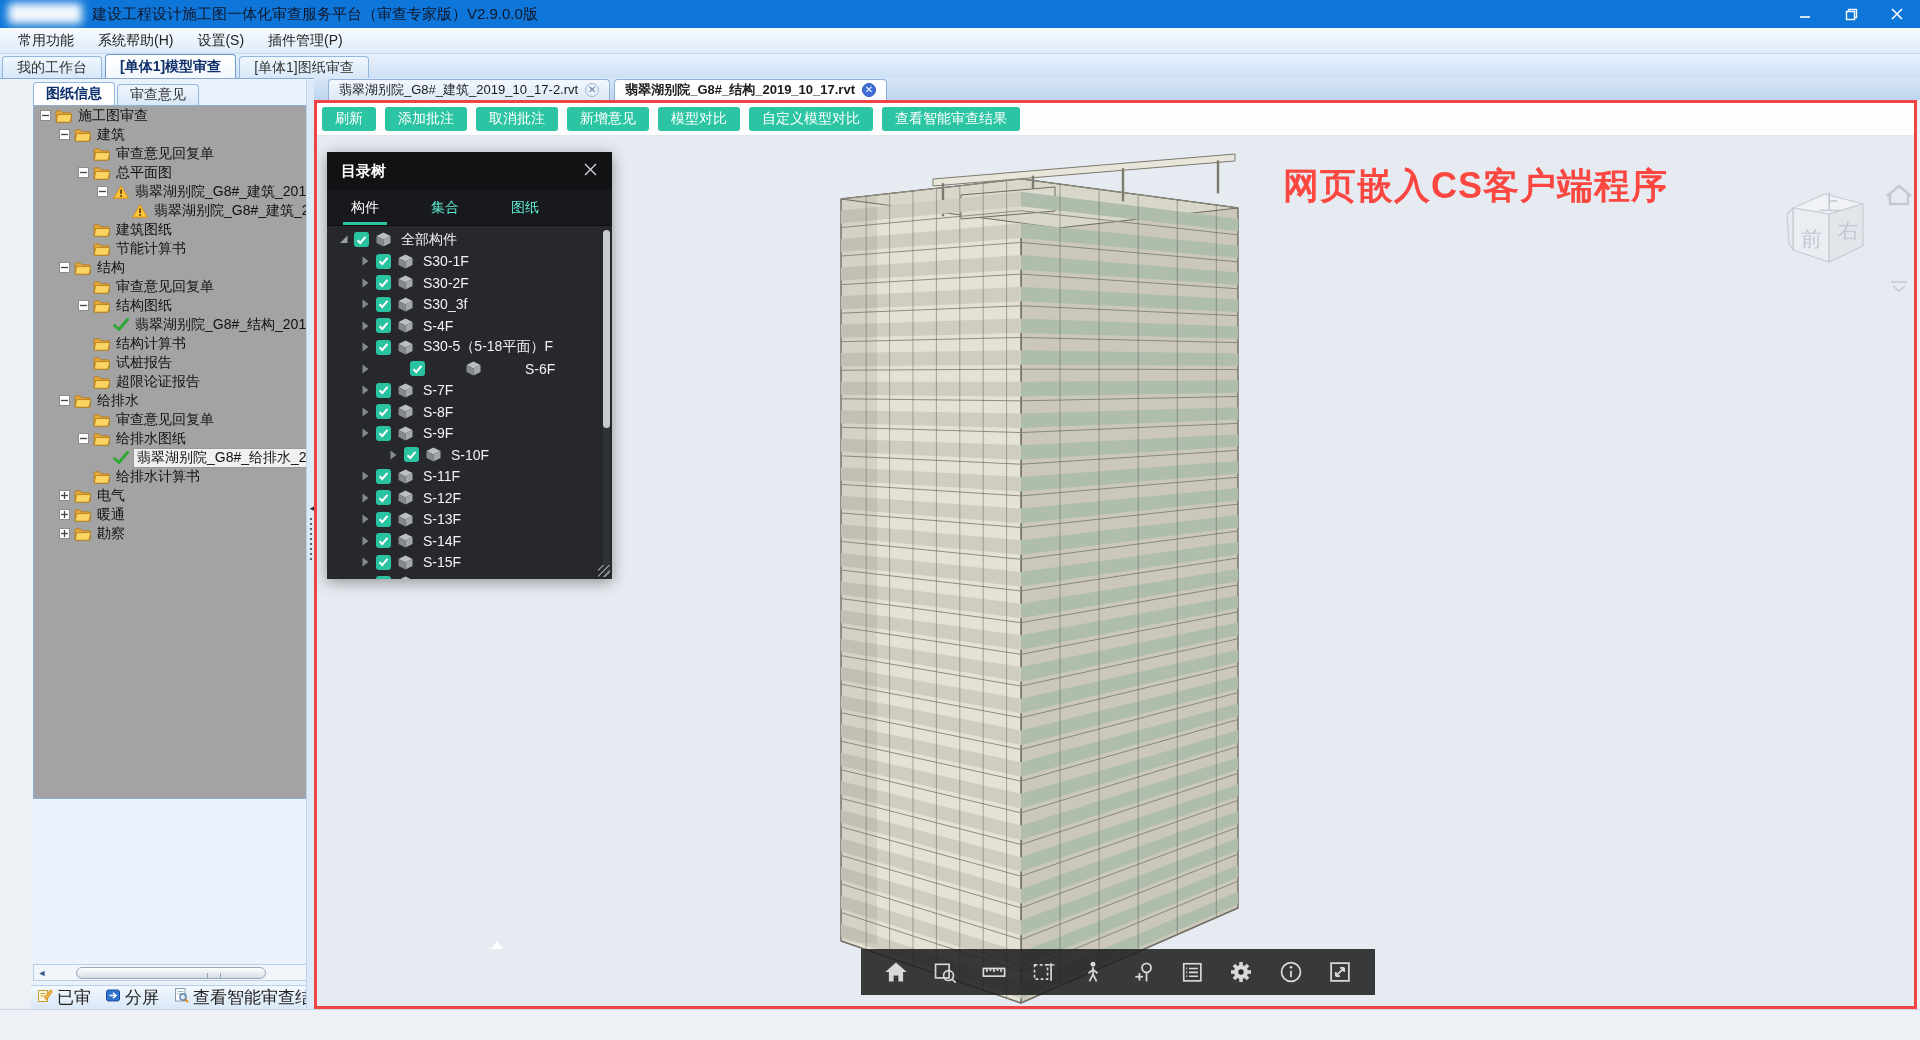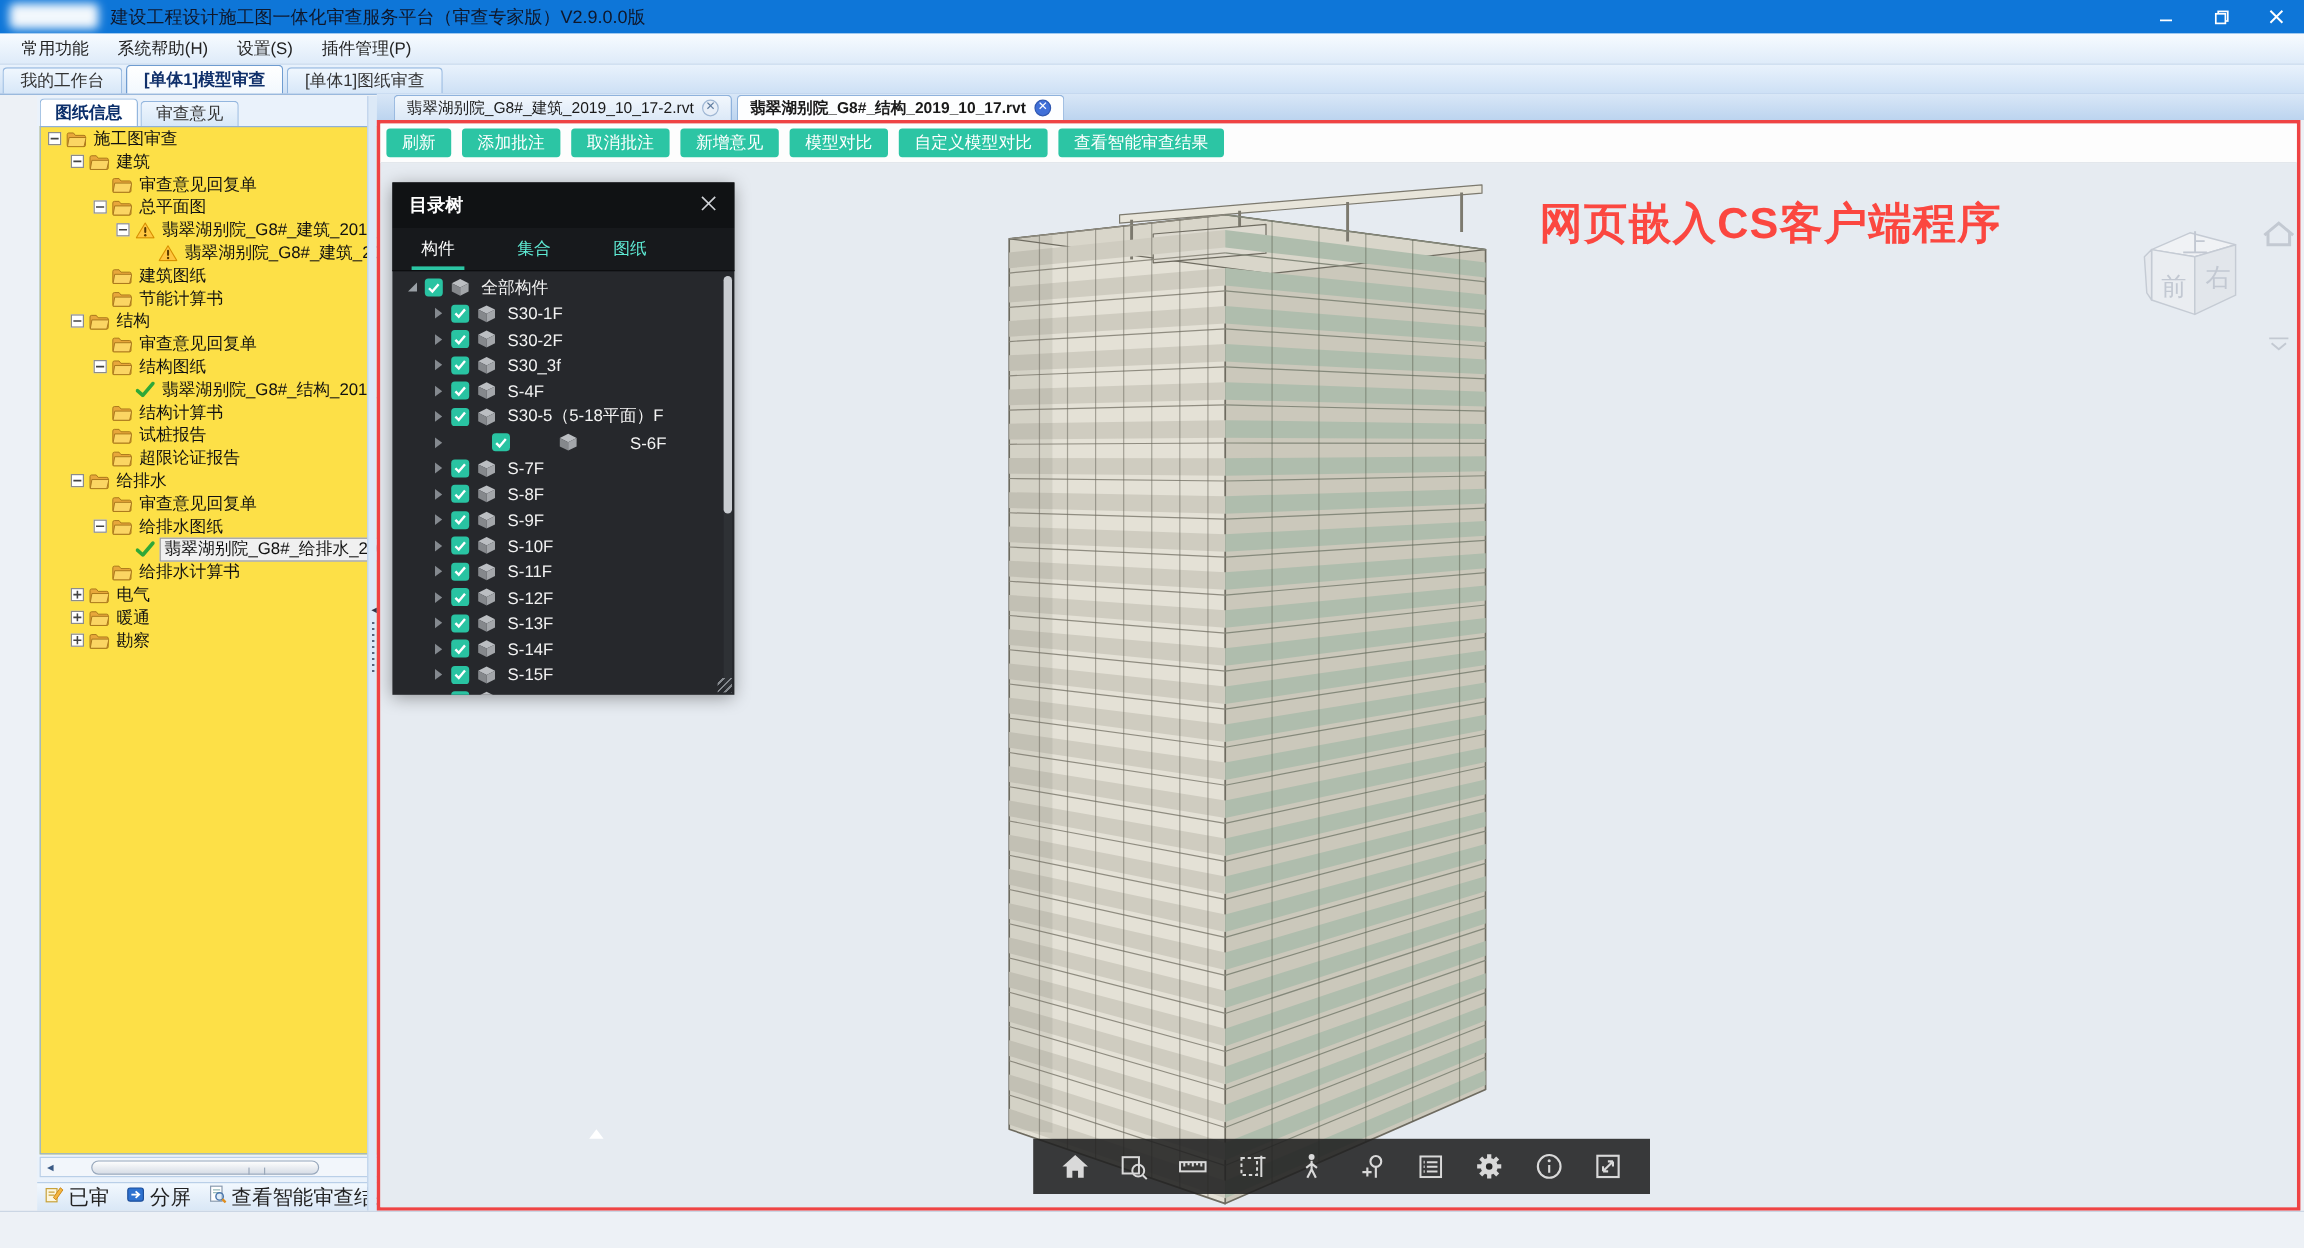--- a/index.html
+++ b/index.html
@@ -21,21 +21,21 @@
   
   .maintabs{position:absolute;left:0;top:54px;width:1920px;height:25px;background:linear-gradient(#E9F2FC,#CDE0F5);display:flex;align-items:flex-end;padding-left:2px;border-bottom:1px solid #86ABD6;}
   .maintab{height:22px;display:flex;align-items:center;padding:0 14px;font-size:14px;color:#333;background:linear-gradient(#F0F7FE,#D7E7F8);border:1px solid #93B6DE;border-bottom:none;border-radius:4px 4px 0 0;margin-right:3px;white-space:nowrap;}
   .maintab.active{background:linear-gradient(#FFFFFF,#F2F8FE);font-weight:bold;color:#10306b;height:24px;border-color:#6F9CD0;}
 
   
   .leftcol{position:absolute;left:0;top:80px;width:306px;height:929px;background:#EAF2FB;margin-left:31px;}
   .lefttabs{position:absolute;left:2px;top:2px;height:23px;display:flex;align-items:flex-end;}
   .lefttab{height:21px;display:flex;align-items:center;padding:0 12px;font-size:14px;color:#333;background:linear-gradient(#EFF6FD,#D8E8F8);border:1px solid #93B6DE;border-bottom:none;border-radius:4px 4px 0 0;margin-right:2px;white-space:nowrap;}
   .lefttab.active{background:#fff;font-weight:bold;color:#0b2f6b;height:23px;}
-  .treebox{position:absolute;left:2px;top:25px;width:296px;height:857px;background:#fde047;border:1px solid #8FB0D8;overflow:hidden;}
+  .treebox{position:absolute;left:2px;top:25px;width:296px;height:694px;background:#a3a3a3;border:1px solid #8FB0D8;overflow:hidden;}
   .tree-row{position:relative;height:19px;display:flex;align-items:center;white-space:nowrap;font-size:14px;color:#111;}
   .tw-exp{width:11px;height:11px;border:1px solid #8C8C8C;background:#fff;display:inline-flex;align-items:center;justify-content:center;flex:none;margin-right:4px;}
   .tw-exp svg{display:block;}
   .tw-exp-spacer{width:15px;flex:none;}
   .tw-icon{width:17px;height:15px;flex:none;margin-right:4px;display:inline-flex;align-items:center;justify-content:center;}
   .tw-label{padding:0 2px;}
   .tree-row.selected .tw-label{background:#F0F0F0;border:1px solid #9a9a9a;padding:0 3px;}
   .hscroll{position:absolute;left:2px;top:884px;width:296px;height:17px;background:#F2F6FB;border:1px solid #B9CFE8;display:flex;align-items:center;justify-content:space-between;}
   .hs-arrow{width:16px;height:15px;display:flex;align-items:center;justify-content:center;color:#3a5a85;font-size:9px;}
   .hs-thumb{position:absolute;left:42px;top:2px;width:190px;height:12px;background:linear-gradient(#fdfdfd,#d7dde6);border:1px solid #98A8BC;border-radius:6px;}
@@ -897,21 +897,21 @@
                   <path d="M1.5 5.2 L4.3 8 L9.5 1.8" fill="none" stroke="#fff" stroke-width="2"></path>
                 </svg>
               </span>
               <span class="cat-cube"><svg width="17" height="17" viewBox="0 0 17 17">
                   <polygon points="8.5,1.5 15.5,5 8.5,8.5 1.5,5" fill="#BBBEC2"></polygon>
                   <polygon points="1.5,5 8.5,8.5 8.5,15.5 1.5,12" fill="#85888C"></polygon>
                   <polygon points="15.5,5 8.5,8.5 8.5,15.5 15.5,12" fill="#A3A6AA"></polygon>
                 </svg></span>
               <span class="cat-label">S-9F</span>
             </div>
-            <div class="cat-row" style="padding-left: 32px;">
+            <div class="cat-row" style="padding-left: 32px; margin-left: 28px;">
               <span class="cat-arrow">
                 <svg width="10" height="12">
                   <polygon points="2.5,1.5 8.5,6 2.5,10.5" fill="#84898F"></polygon>
                 </svg>
               </span>
               <span class="cat-check">
                 <svg width="11" height="10">
                   <path d="M1.5 5.2 L4.3 8 L9.5 1.8" fill="none" stroke="#fff" stroke-width="2"></path>
                 </svg>
               </span>

